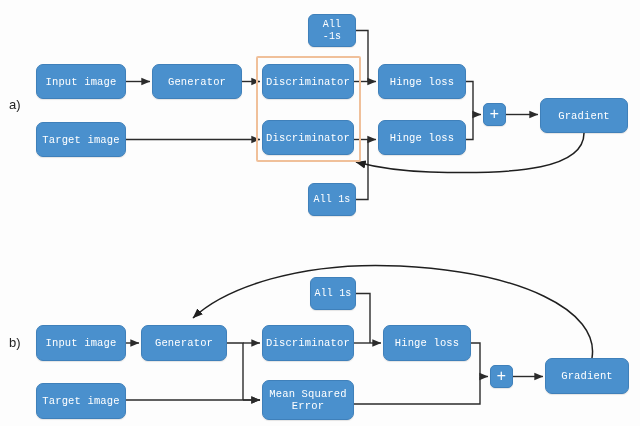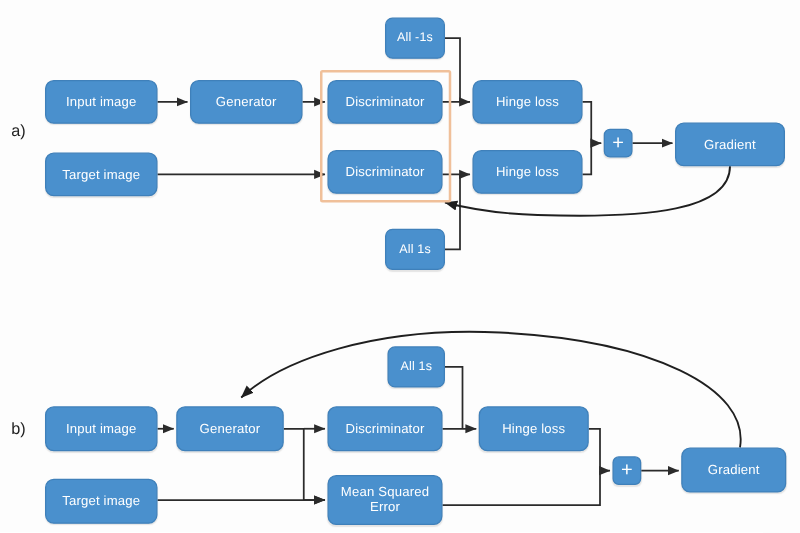--- a/index.html
+++ b/index.html
@@ -34,20 +34,21 @@
     display: flex;
     align-items: center;
     justify-content: center;
     text-align: center;
     font-size: 10.5px;
     line-height: 12px;
     letter-spacing: 0.15px;
     z-index: 5;
     box-shadow: 0 1px 1px rgba(0,0,0,0.10);
     padding: 0 3px;
+    font-family: Liberation Mono, monospace;
   }
   .node.small {
     font-size: 10px;
     border-radius: 6px;
   }
   .node.plus {
     font-size: 16px;
     font-weight: 400;
     border-radius: 5px;
     line-height: 16px;

